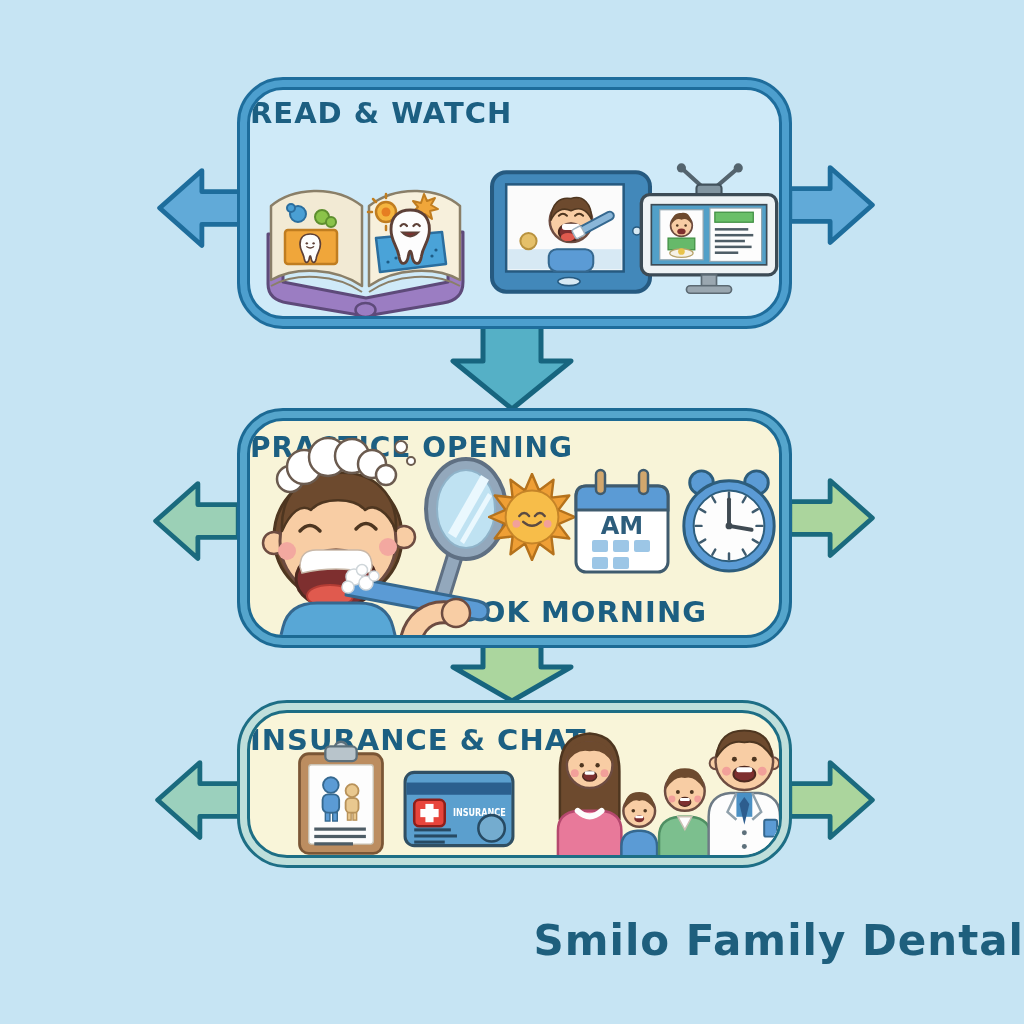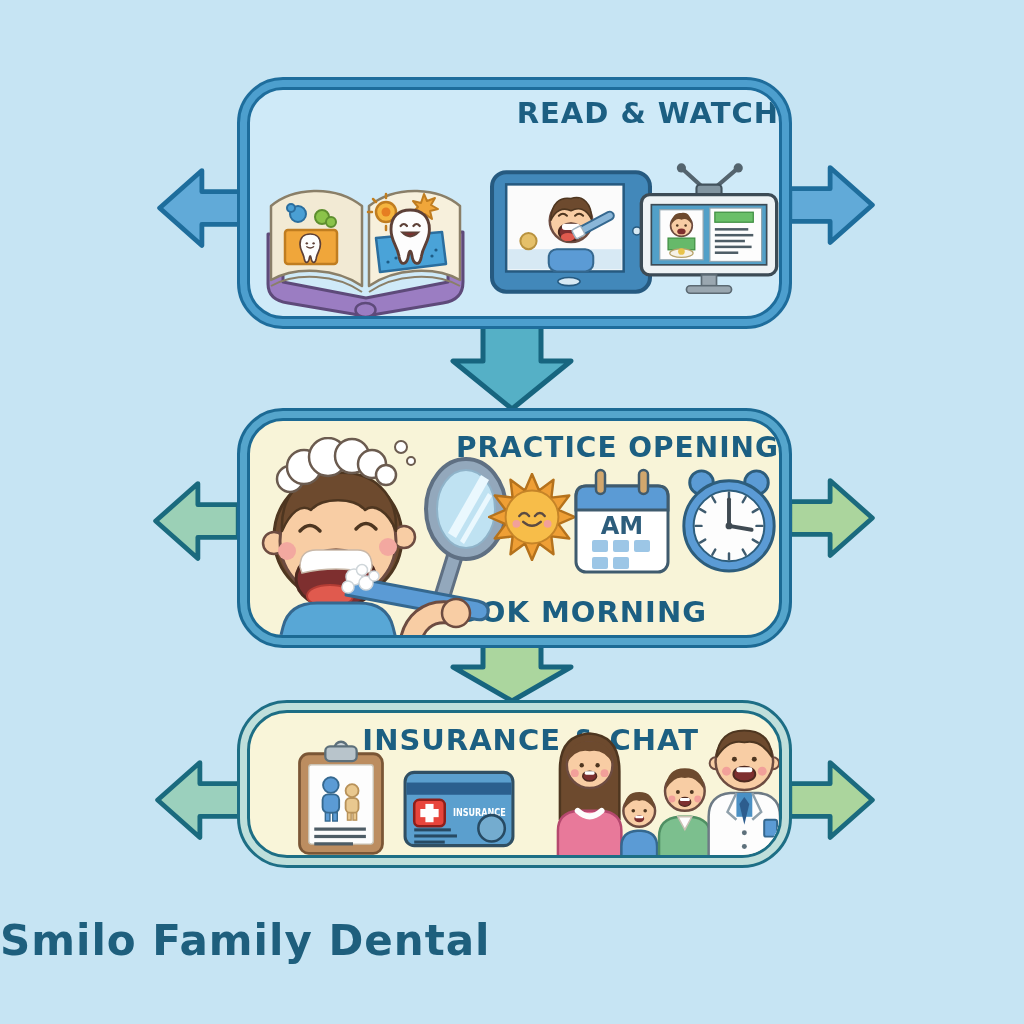--- a/index.html
+++ b/index.html
@@ -6,29 +6,29 @@
   .canvas{position:relative;width:1024px;height:1024px;background:#c6e4f3;overflow:hidden;
           font-family:"DejaVu Sans","Liberation Sans",sans-serif;}
   .panel{position:absolute;box-sizing:border-box;padding:7px;z-index:2;}
   .panel-inner{position:relative;box-sizing:border-box;width:100%;height:100%;overflow:hidden;}
   .panel1{left:237px;top:77px;width:555px;height:252px;background:#4d9fce;border:3px solid #1e6d9c;border-radius:46px;}
   .panel1 .panel-inner{background:#cfeaf8;border:3px solid #1e6d9c;border-radius:36px;}
   .panel2{left:237px;top:408px;width:555px;height:240px;background:#55a5cc;border:3px solid #1c6a94;border-radius:46px;}
   .panel2 .panel-inner{background:#f8f4d8;border:3px solid #1c6a94;border-radius:36px;}
   .panel3{left:237px;top:700px;width:555px;height:168px;background:#bfdfdb;border:3px solid #1d6e85;border-radius:50px;}
   .panel3 .panel-inner{background:#f9f5d9;border:3px solid #1d6e85;border-radius:40px;}
-  .panel-title{position:absolute;left:0;right:0;top:6px;text-align:right;font-weight:bold;
+  .panel-title{position:absolute;left:0;right:0;top:6px;text-align:left;font-weight:bold;
                font-size:29px;letter-spacing:1px;color:#1c5f82;}
   .panel2 .panel-title{top:10px;font-size:28px;}
   .panel-subtitle{position:absolute;top:174px;left:110px;right:0;text-align:center;font-weight:bold;
                   font-size:29px;letter-spacing:1px;color:#1c5f82;}
   .panel3 .panel-title{top:10px;left:0;right:80px;font-size:29px;}
   .icon{position:absolute;}
   .arrow{position:absolute;z-index:1;}
-  .footer-title{position:absolute;left:0;right:0;top:916px;text-align:left;
+  .footer-title{position:absolute;left:0;right:0;top:916px;text-align:right;
                 font-weight:bold;font-size:42px;color:#1e5f7d;letter-spacing:1px;}
 </style>
 </head>
 <body>
 
 <div class="canvas">
 
   <svg class="arrow" style="left:154px;top:160px" width="90" height="96" viewBox="0 0 90 100">
     <polygon points="90,33 48,33 48,11 4,50 48,89 48,67 90,67" fill="#61aad8" stroke="#1e6d9c" stroke-width="5" stroke-linejoin="round"></polygon>
   </svg>

